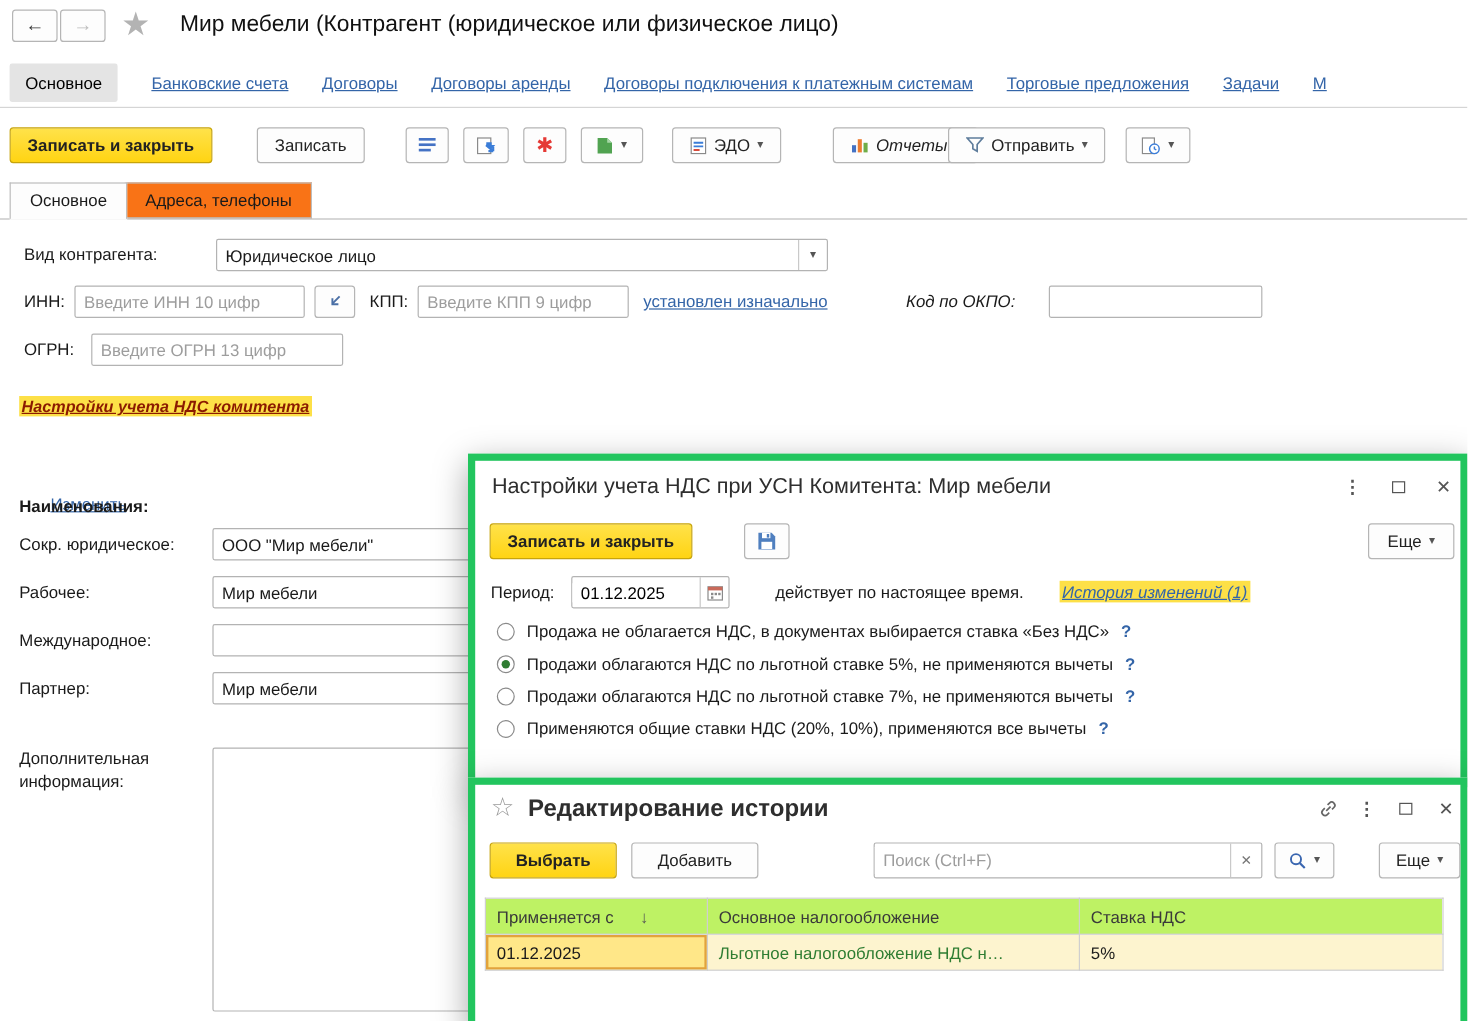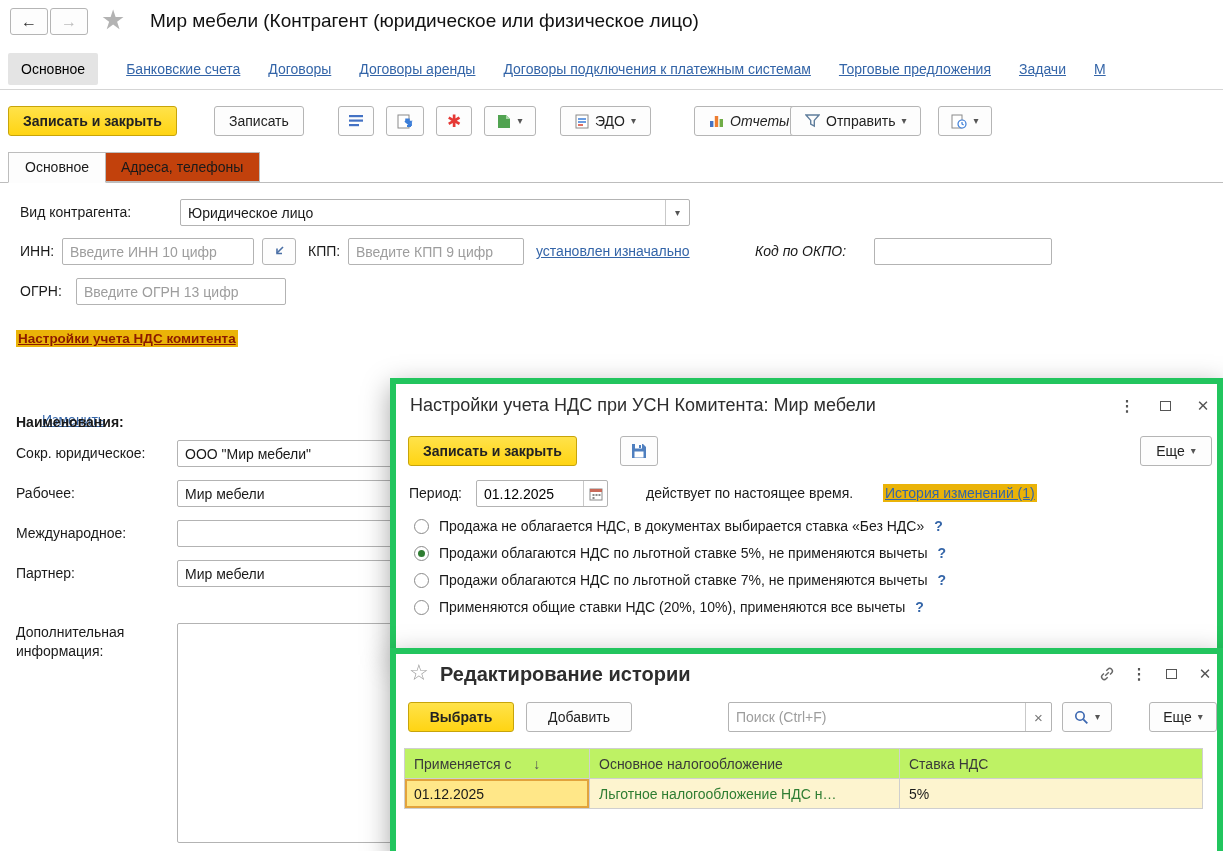--- a/index.html
+++ b/index.html
@@ -22,21 +22,21 @@
   .arr { font-size:10px; color:#555; line-height:1; }
   .inp {
     height:27px; border:1px solid #b3b3b3; border-radius:2px; background:#fff;
     font-family:"Liberation Sans", sans-serif; font-size:14px; color:#1a1a1a; padding:0 7px; outline:none;
   }
   .inp::placeholder { color:#9d9d9d; }
   .combo { display:flex; align-items:center; border:1px solid #b3b3b3; border-radius:2px; height:27px; background:#fff; }
   .combo .val { flex:1; padding:0 7px; }
   .combo .dd { width:24px; align-self:stretch; display:flex; align-items:center; justify-content:center; border-left:1px solid #c9c9c9; cursor:pointer; }
   .lbl { color:#1a1a1a; }
-  .hl { background:#eab308; }
+  .hl { background:#fde047;font-style:italic; }
   .navlink { font-size:14px; }
   .tab { display:inline-block; height:30px; line-height:29px; padding:0 16px; border:1px solid #bdbdbd; font-size:14px; }
   .winbtn { width:26px; height:24px; display:flex; align-items:center; justify-content:center; color:#555; cursor:pointer; font-size:15px; }
   .sq { width:11px; height:10px; border:1.5px solid #555; }
   .dialog { background:#fff; border:6px solid #22c55e; box-shadow:0 8px 26px rgba(0,0,0,.35); }
   .radio { width:15px; height:15px; border:1px solid #8a8a8a; border-radius:50%; background:#fff; display:inline-flex; align-items:center; justify-content:center; cursor:pointer; }
   .radio.sel::after { content:""; width:7px; height:7px; border-radius:50%; background:#2f7d32; }
   .qmark { color:#3465a8; font-weight:700; cursor:pointer; }
   table.hist { border-collapse:collapse; width:799px; table-layout:fixed; font-size:14px; }
   table.hist th, table.hist td { border:1px solid #cfcfcf; height:30px; padding:0 9px; text-align:left; font-weight:400; overflow:hidden; white-space:nowrap; text-overflow:ellipsis; }
@@ -154,21 +154,21 @@
             <circle cx="11" cy="10" r="4" fill="#fff" stroke="#3b7dd8" stroke-width="1.2"></circle>
             <path d="M11 8v2l1.6 1" stroke="#3b7dd8" stroke-width="1.2" fill="none"></path>
           </svg>
       </span>
       <span class="arr">▾</span>
     </button>
   </div>
 
   <div class="abs" style="left:0;top:182px;right:0;height:1px;background:#bdbdbd;z-index:1;"></div>
   <span class="tab abs" style="left:8px;top:152px;background:#fdfdfd;border-bottom:1px solid #fdfdfd;z-index:2;cursor:pointer;height:31px;">Основное</span>
-  <span class="tab abs" style="left:104px;top:152px;background:#c2410c;z-index:0;cursor:pointer;text-align:right;">Адреса, телефоны</span>
+  <span class="tab abs" style="left:104px;top:152px;background:#f97316;z-index:0;cursor:pointer;text-align:right;">Адреса, телефоны</span>
 
   <div class="abs" style="left:0;top:183px;right:0;bottom:0;">
 
     <span class="lbl abs" style="left:20px;top:21px;">Вид контрагента:</span>
     <div class="combo abs" style="left:180px;top:16px;width:510px;">
       <span class="val">Юридическое лицо</span>
       <span class="dd">
           <span class="arr">▾</span>
         </span>
     </div>

